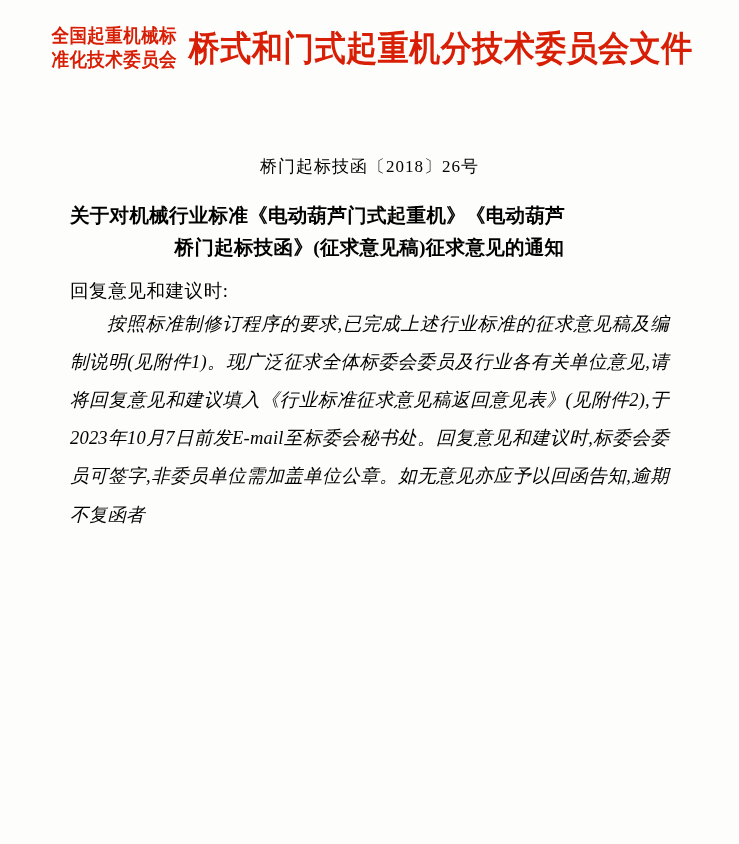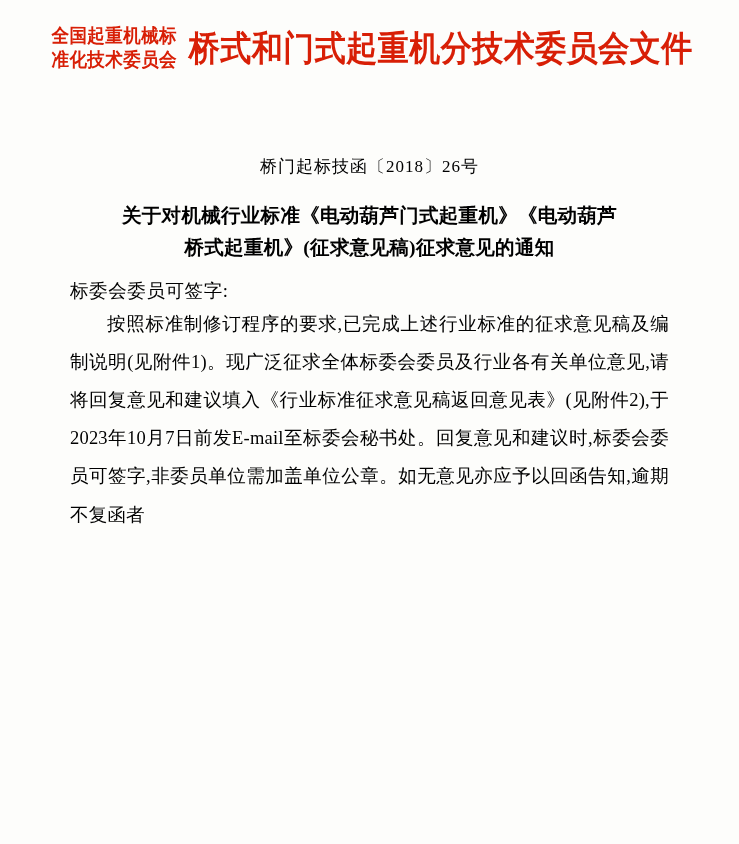--- a/index.html
+++ b/index.html
@@ -63,55 +63,55 @@
   
   .doc-title {
     margin-top: 22px;
     font-size: 19.5px;
     font-weight: bold;
     line-height: 1.65;
     text-align: center;
     letter-spacing: 0.3px;
   }
   .doc-title .line { display: block; }
-  .doc-title .line1 { text-align: center; }
+  .doc-title .line1 { text-align: left; }
   
   .salutation {
     margin-top: 14px;
     font-size: 18.5px;
     letter-spacing: 0.6px;
   }
   .para {
     font-size: 18.5px;
     line-height: 2.06;
     text-align: justify;
     text-justify: inter-ideograph;
     text-indent: 2em;
     letter-spacing: 0.2px;
     margin: 4px 0 0 0;
   }
-  .para.tight { margin-top: 2px; }
+  .para.tight { margin-top: 2px; font-style: italic; }
 </style>
 </head>
 <body>
 
 <div class="page">
 
   <div class="masthead">
     <div class="masthead-left">
       <div>全国起重机械标</div>
       <div>准化技术委员会</div>
     </div>
     <div class="masthead-right">桥式和门式起重机分技术委员会文件</div>
   </div>
 
   <div class="doc-number">桥门起标技函〔2018〕26号</div>
 
   <div class="doc-title">
     <span class="line line1">关于对机械行业标准《电动葫芦门式起重机》《电动葫芦</span>
-    <span class="line line2">桥式起重机》(征求意见稿)征求意见的通知</span>
+    <span class="line line2">桥门起标技函》(征求意见稿)征求意见的通知</span>
   </div>
 
-  <div class="salutation">标委会委员可签字:</div>
+  <div class="salutation">回复意见和建议时:</div>
 
   <p class="para tight">按照标准制修订程序的要求,已完成上述行业标准的征求意见稿及编制说明(见附件1)。现广泛征求全体标委会委员及行业各有关单位意见,请将回复意见和建议填入《行业标准征求意见稿返回意见表》(见附件2),于2023年10月7日前发E-mail至标委会秘书处。回复意见和建议时,标委会委员可签字,非委员单位需加盖单位公章。如无意见亦应予以回函告知,逾期不复函者</p>
 
 </div>
 
 </body></html>

